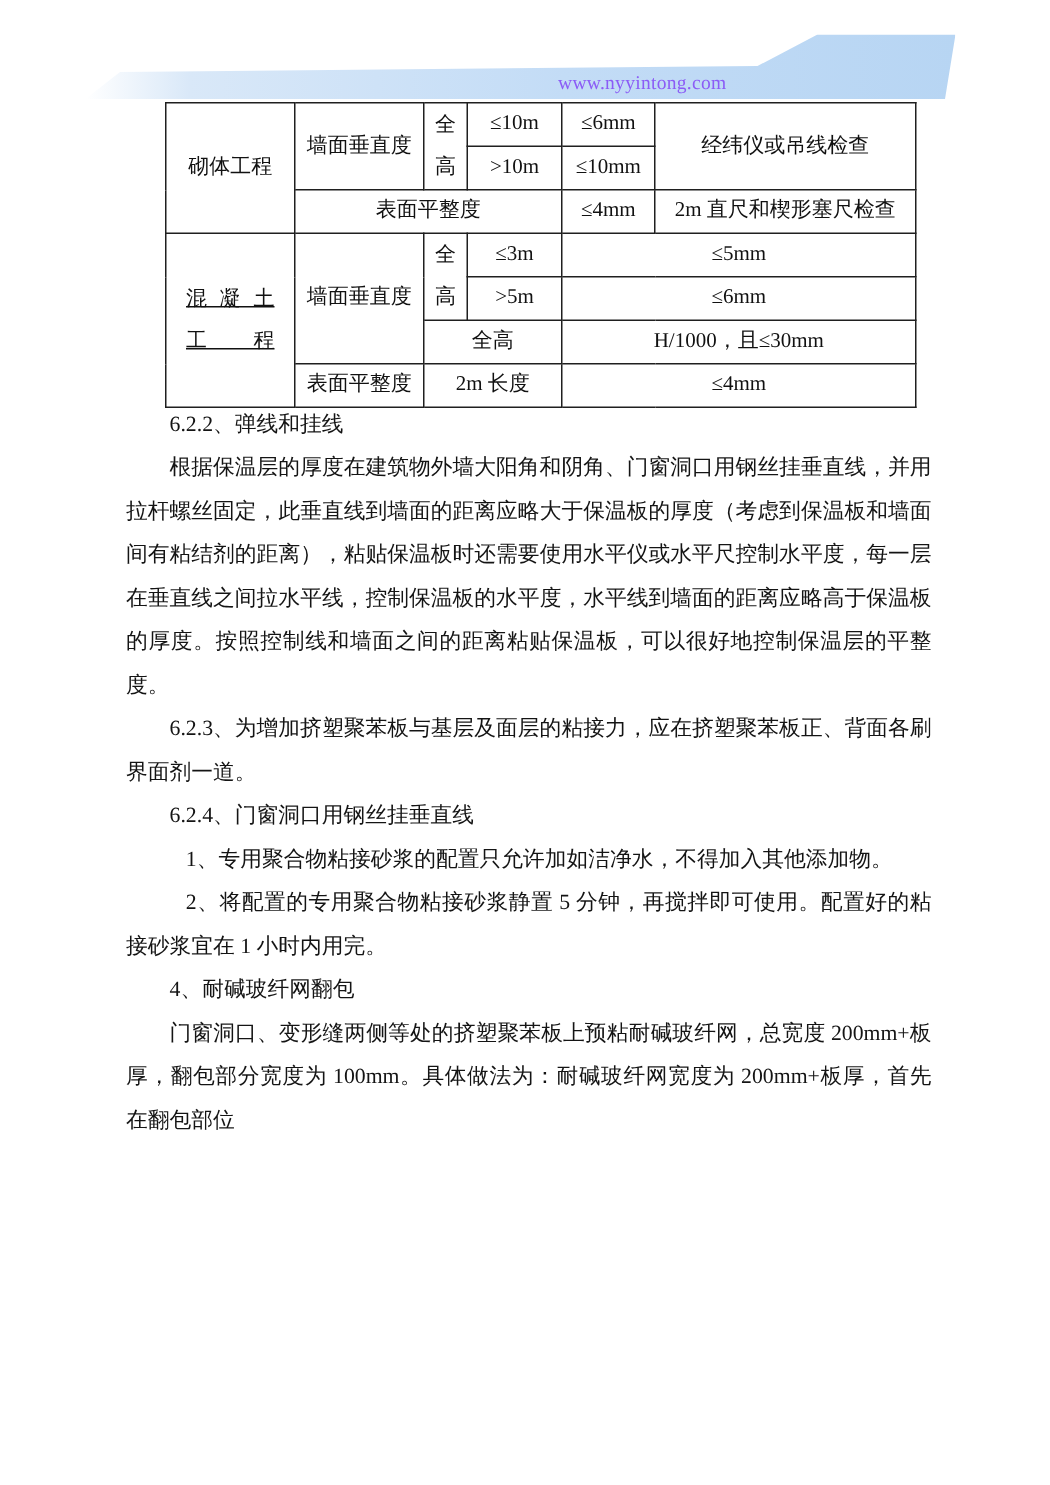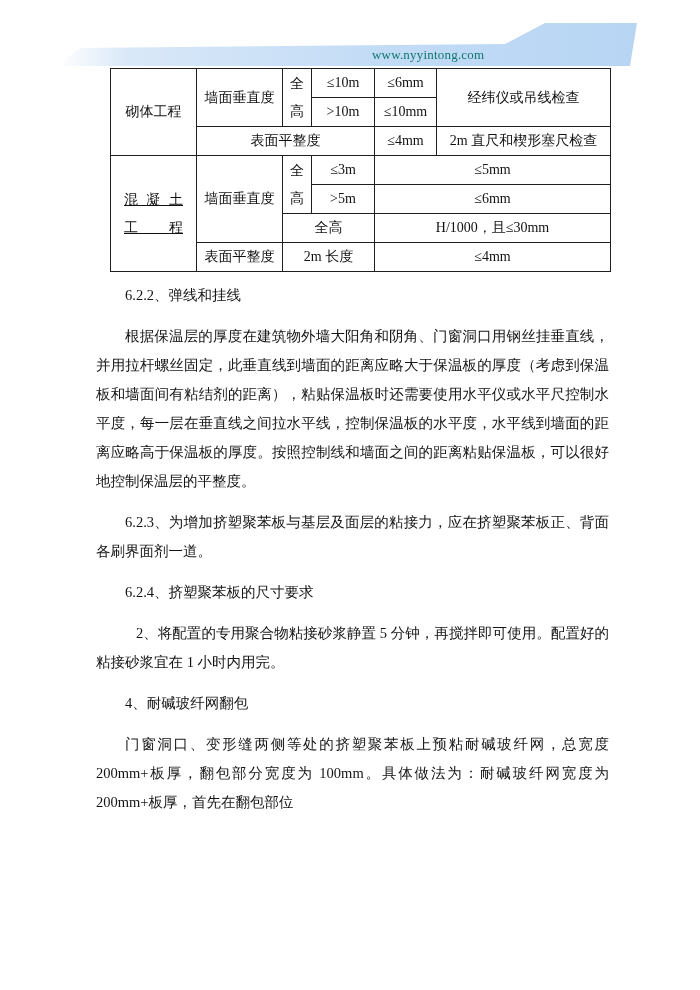--- a/index.html
+++ b/index.html
@@ -27,21 +27,21 @@
     clip-path: polygon(0px 44px, 23px 26px, 448px 22px, 488px 1px, 580px 1px, 573px 44px);
     z-index: 1;
   }
   .watermark {
     position: absolute;
     left: 372px;
     top: 47px;
     z-index: 2;
     font-size: 13px;
     letter-spacing: 0.2px;
-    color: #0f766e;
+    color: #8b5cf6;
   }
   
   table.spec-table {
     position: absolute;
     left: 110px;
     top: 68px;
     width: 500px;
     border-collapse: collapse;
     table-layout: fixed;
     z-index: 3;
@@ -70,21 +70,21 @@
     position: absolute;
     left: 84px;
     top: 269px;
     width: 537px;
     font-size: 14.5px;
     line-height: 29px;
     text-align: justify;
     color: #141414;
   }
   .content p {
-    margin: 12px;
+    margin: 0;
     text-indent: 2em;
   }
   .content p.indent-3 {
     text-indent: 2.75em;
   }
 </style>
 </head>
 <body>
 
 <div class="page">
@@ -148,19 +148,20 @@
         <td colspan="2">2m 长度</td>
         <td colspan="2">≤4mm</td>
       </tr>
     </tbody>
   </table>
 
   <div class="content">
     <p>6.2.2、弹线和挂线</p>
     <p>根据保温层的厚度在建筑物外墙大阳角和阴角、门窗洞口用钢丝挂垂直线，并用拉杆螺丝固定，此垂直线到墙面的距离应略大于保温板的厚度（考虑到保温板和墙面间有粘结剂的距离），粘贴保温板时还需要使用水平仪或水平尺控制水平度，每一层在垂直线之间拉水平线，控制保温板的水平度，水平线到墙面的距离应略高于保温板的厚度。按照控制线和墙面之间的距离粘贴保温板，可以很好地控制保温层的平整度。</p>
     <p>6.2.3、为增加挤塑聚苯板与基层及面层的粘接力，应在挤塑聚苯板正、背面各刷界面剂一道。</p>
-    <p>6.2.4、挤塑聚苯板的尺寸要求</p>
+    <p>6.2.4、门窗洞口用钢丝挂垂直线</p>
+    <p class="indent-3">1、专用聚合物粘接砂浆的配置只允许加如洁净水，不得加入其他添加物。</p>
     <p class="indent-3">2、将配置的专用聚合物粘接砂浆静置 5 分钟，再搅拌即可使用。配置好的粘接砂浆宜在 1 小时内用完。</p>
     <p>4、耐碱玻纤网翻包</p>
     <p>门窗洞口、变形缝两侧等处的挤塑聚苯板上预粘耐碱玻纤网，总宽度 200mm+板厚，翻包部分宽度为 100mm。具体做法为：耐碱玻纤网宽度为 200mm+板厚，首先在翻包部位</p>
   </div>
 
 </div>
 
 </body></html>

